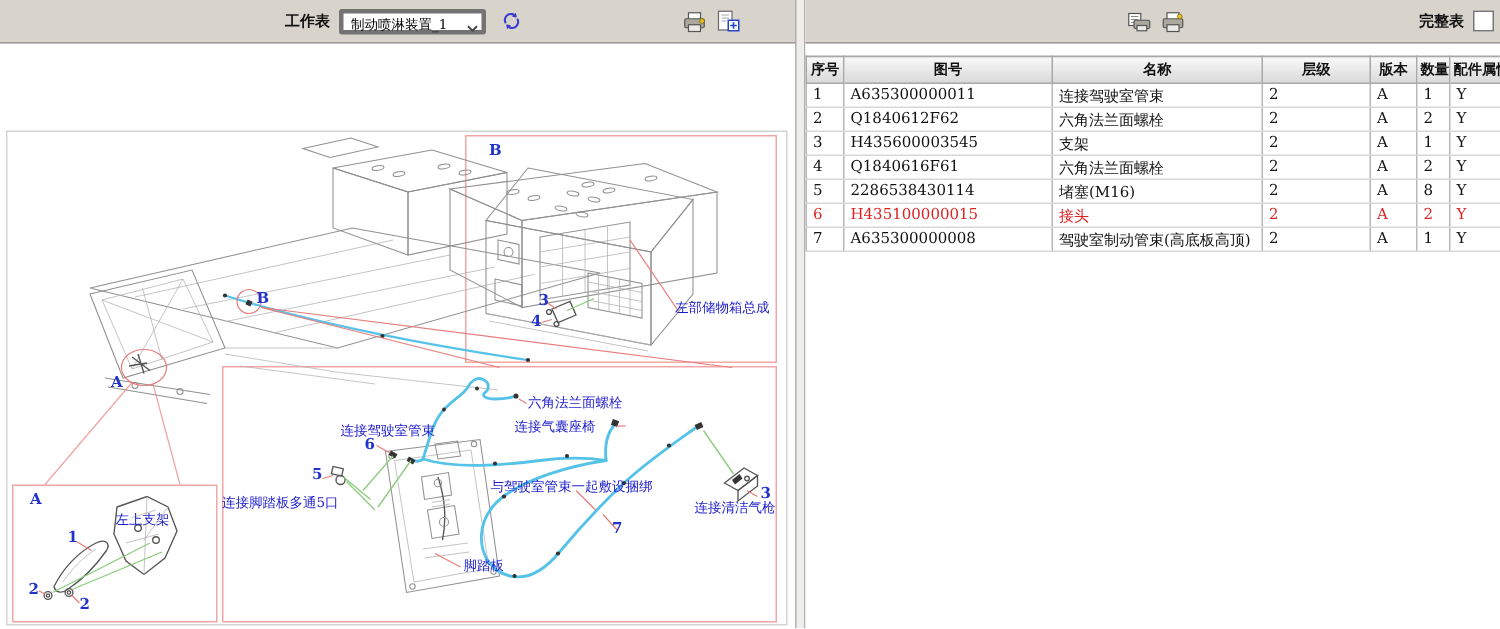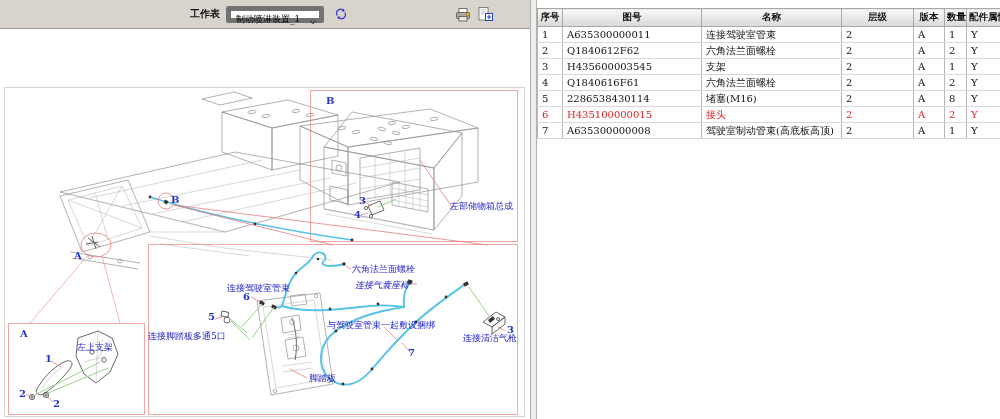--- a/index.html
+++ b/index.html
@@ -14,21 +14,21 @@
   .left-panel{position:absolute;left:0;top:0;width:530px;height:419px;background:#fff;}
   .sep{position:absolute;left:530px;top:0;width:7px;height:419px;background:#f0eeea;
        border-left:1px solid #b0b0b0;border-right:1px solid #b0b0b0;box-sizing:border-box;}
   .right-panel{position:absolute;left:537px;top:0;width:463px;height:419px;background:#fff;}
   
   .toolbar{position:relative;height:28px;background:var(--toolbar-bg);
            border-bottom:1px solid var(--panel-border);z-index:5;
            display:flex;align-items:center;justify-content:center;}
   .tb-label{font-weight:bold;font-size:10px;color:#111;margin-left:10px;white-space:nowrap;}
   .dropdown{position:relative;margin-left:6px;width:98px;height:17px;background:#fff;
-            border:5px solid #737373;border-radius:2px;font-size:9px;line-height:16px;
+            border:3px solid #737373;border-radius:2px;font-size:9px;line-height:16px;
             padding:0 14px 0 5px;box-sizing:border-box;white-space:nowrap;cursor:default;}
   .dropdown .chev{position:absolute;right:2px;top:4px;}
   .icon-btn{display:inline-flex;align-items:center;justify-content:center;width:18px;height:18px;}
   .tb-right-left{position:absolute;right:36px;top:5px;display:flex;gap:4px;}
   .tb-icons-rp{display:flex;gap:5px;margin-left:5px;}
   .tb-right-rp{position:absolute;right:4px;top:0;height:28px;display:flex;align-items:center;gap:6px;}
   .checkbox{width:12px;height:12px;background:#fff;border:1px solid #777;display:inline-block;}
   .refresh-btn{margin-left:8px;}
   
   .canvas{position:absolute;left:0;top:0;width:530px;height:419px;z-index:1;}
@@ -264,21 +264,21 @@
 
       <div class="dnum" style="left:326px;top:96px;">B</div>
       <div class="dlbl" style="left:450px;top:201px;">左部储物箱总成</div>
       <div class="dnum" style="left:359px;top:196px;">3</div>
       <div class="dnum" style="left:354px;top:210px;">4</div>
 
       <div class="dnum" style="left:171px;top:195px;">B</div>
       <div class="dnum" style="left:74px;top:251px;">A</div>
 
       <div class="dlbl" style="left:352px;top:264px;">六角法兰面螺栓</div>
-      <div class="dlbl" style="left:355px;top:280px;font-style:italic;">连接气囊座椅</div>
+      <div class="dlbl" style="left:343px;top:280px;">连接气囊座椅</div>
       <div class="dlbl" style="left:227px;top:283px;">连接驾驶室管束</div>
       <div class="dnum" style="left:243px;top:292px;">6</div>
       <div class="dlbl" style="left:327px;top:320px;">与驾驶室管束一起敷设捆绑</div>
       <div class="dlbl" style="left:148px;top:331px;">连接脚踏板多通5口</div>
       <div class="dnum" style="left:208px;top:312px;">5</div>
       <div class="dlbl" style="left:463px;top:334px;font-family:Liberation Mono, monospace;">连接清洁气枪</div>
       <div class="dnum" style="left:507px;top:325px;">3</div>
       <div class="dnum" style="left:408px;top:348px;">7</div>
       <div class="dlbl" style="left:309px;top:373px;">脚踏板</div>
 
@@ -286,20 +286,44 @@
       <div class="dlbl" style="left:77px;top:342px;">左上支架</div>
       <div class="dnum" style="left:45px;top:354px;">1</div>
       <div class="dnum" style="left:19px;top:389px;">2</div>
       <div class="dnum" style="left:53px;top:399px;">2</div>
     </div>
   </div>
 
   <div class="sep"></div>
 
   <div class="right-panel">
+    <div class="toolbar">
+      <div class="tb-icons-rp">
+        <span class="icon-btn">
+          <svg width="17" height="15" viewBox="0 0 17 15">
+            <rect x="1.5" y="2" width="8" height="8" fill="#fff" stroke="#555" stroke-width=".8"></rect>
+            <path d="M3,4 H8 M3,6 H8 M3,8 H8" stroke="#888" stroke-width=".7"></path>
+            <rect x="5" y="6.5" width="10.5" height="5.5" rx="1" fill="#aca89e" stroke="#555" stroke-width=".8"></rect>
+            <rect x="7" y="10" width="6.5" height="3.5" fill="#eceae6" stroke="#555" stroke-width=".8"></rect>
+          </svg>
+        </span>
+        <span class="icon-btn">
+          <svg width="17" height="15" viewBox="0 0 17 15">
+            <rect x="4" y="1.5" width="8" height="5" fill="#fff" stroke="#555" stroke-width=".8"></rect>
+            <rect x="1.5" y="5.5" width="13" height="6" rx="1" fill="#aca89e" stroke="#555" stroke-width=".8"></rect>
+            <rect x="4" y="9.5" width="8" height="4.5" fill="#eceae6" stroke="#555" stroke-width=".8"></rect>
+            <circle cx="12.5" cy="4" r="1.6" fill="#e8c020" stroke="#7a6a10" stroke-width=".5"></circle>
+          </svg>
+        </span>
+      </div>
+      <div class="tb-right-rp">
+        <span class="tb-label" style="margin-left:0;">完整表</span>
+        <span class="checkbox"></span>
+      </div>
+    </div>
 
     <table class="parts-table">
       <colgroup>
         <col style="width:25px">
           <col style="width:139px">
           <col style="width:140px">
         <col style="width:72px">
           <col style="width:31px">
           <col style="width:22px">
           <col style="width:34px">

